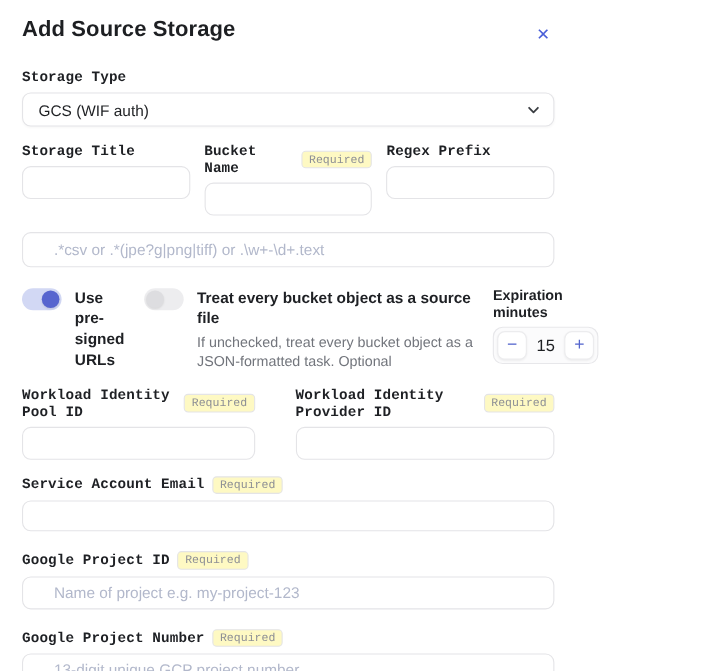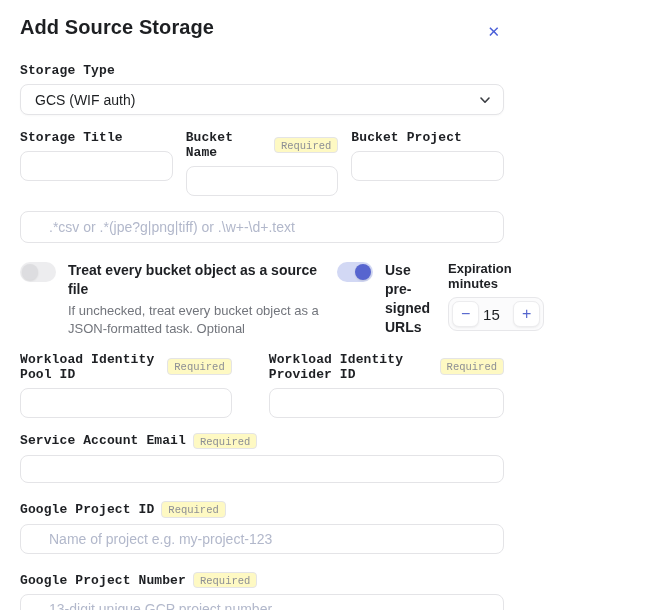--- a/index.html
+++ b/index.html
@@ -74,21 +74,21 @@
     display: inline-flex; align-items: center; border: 1px solid #e7e7ea; background: #fbfbfc;
     border-radius: 9px; padding: 3px; gap: 2px;
   }
   .step-btn {
     width: 27px; height: 26px; border: 1px solid #ececee; border-radius: 7px; background: #ffffff;
     color: #5465cd; font-size: 16px; line-height: 1; cursor: pointer; display: flex;
     align-items: center; justify-content: center; box-shadow: 0 1px 2px rgba(0,0,0,0.06);
     font-family: "Liberation Sans", sans-serif; padding: 0;
   }
   .step-value {
-    width: 30px; border: none; background: transparent; 
+    width: 30px; border: none; background: transparent; text-align: center;
     font-size: 15px; color: #1d1f22; font-family: "Liberation Sans", sans-serif; outline: none;
   }
 </style>
 </head>
 <body>
 
 <div class="dialog">
 
   <div class="dlg-header">
     <div class="dlg-title">Add Source Storage</div>
@@ -120,46 +120,46 @@
     </div>
     <div>
       <div class="field-label-row">
         <span class="field-label">Bucket Name</span>
         <span class="req-badge">Required</span>
       </div>
       <input class="text-input" type="text" value="" style="">
     </div>
     <div>
       <div class="field-label-row">
-        <span class="field-label">Bucket Project</span>
+        <span class="field-label">Regex Prefix</span>
       </div>
       <input class="text-input" type="text" value="" style="">
     </div>
   </div>
 
   <div class="group" style="margin-bottom:0;">
     <input class="text-input" style="height: 32px;" type="text" placeholder=".*csv or .*(jpe?g|png|tiff) or .\w+-\d+.text">
   </div>
 
   <div class="toggles-row">
+    <div class="toggle-block tl-mid">
+      <button class="toggle on">
+        <span class="knob"></span>
+      </button>
+      <div class="toggle-label">Use pre-signed URLs</div>
+    </div>
     <div class="toggle-block tl-left">
       <button class="toggle">
         <span class="knob"></span>
       </button>
       <div>
         <div class="toggle-label">Treat every bucket object as a source file</div>
         <div class="toggle-help">If unchecked, treat every bucket object as a JSON-formatted task. Optional</div>
       </div>
     </div>
-    <div class="toggle-block tl-mid">
-      <button class="toggle on">
-        <span class="knob"></span>
-      </button>
-      <div class="toggle-label">Use pre-signed URLs</div>
-    </div>
     <div class="tl-right">
       <div class="exp-label">Expiration minutes</div>
       <div class="stepper">
         <button class="step-btn">−</button>
         <input class="step-value" value="15" style="">
         <button class="step-btn">+</button>
       </div>
     </div>
   </div>
 

